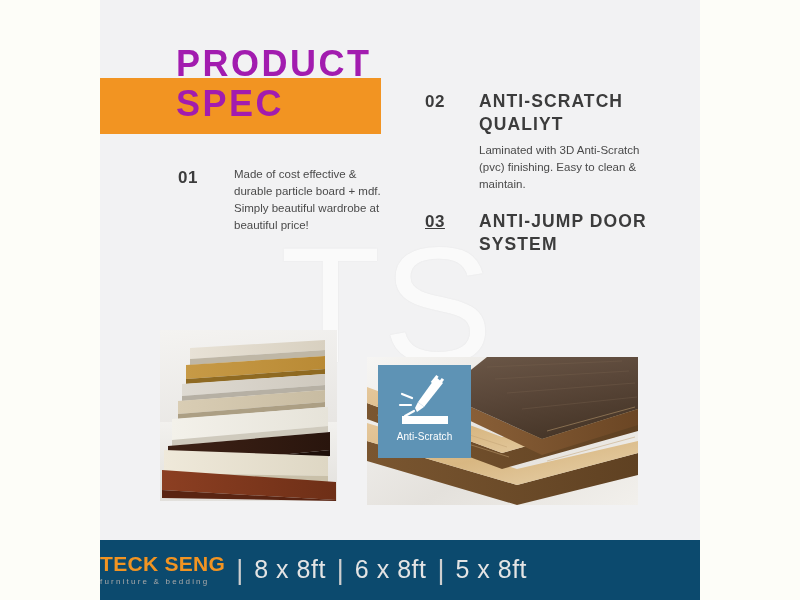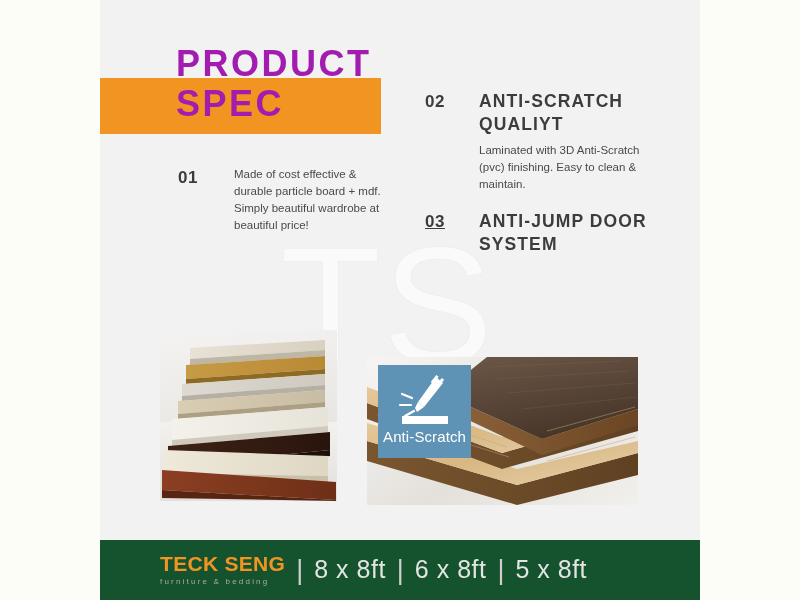--- a/index.html
+++ b/index.html
@@ -162,38 +162,37 @@
     display: flex;
     flex-direction: column;
     align-items: center;
     justify-content: flex-start;
     padding-top: 9px;
     box-sizing: border-box;
   }
   #badge-anti-scratch .badge-icon { width: 58px; height: 52px; }
   #badge-anti-scratch .badge-label {
     color: #FFFFFF;
-    font-size: 15px;
+    font-size: 10px;
     line-height: 14px;
     margin-top: 4px;
     letter-spacing: 0.1px;
     white-space: nowrap;
   }
 
   
   #footer {
     position: absolute;
     left: 0px;
     top: 540px;
     width: 600px;
     height: 60px;
-    background: #14532d;
+    background: #0c4a6e;
     display: flex;
     align-items: center;
-    padding-left: 60px;
     box-sizing: border-box;
   }
   #footer-logo { flex: 0 0 auto; }
   #logo-main {
     color: #F29422;
     font-size: 21px;
     font-weight: bold;
     letter-spacing: 0.3px;
     line-height: 22px;
   }

